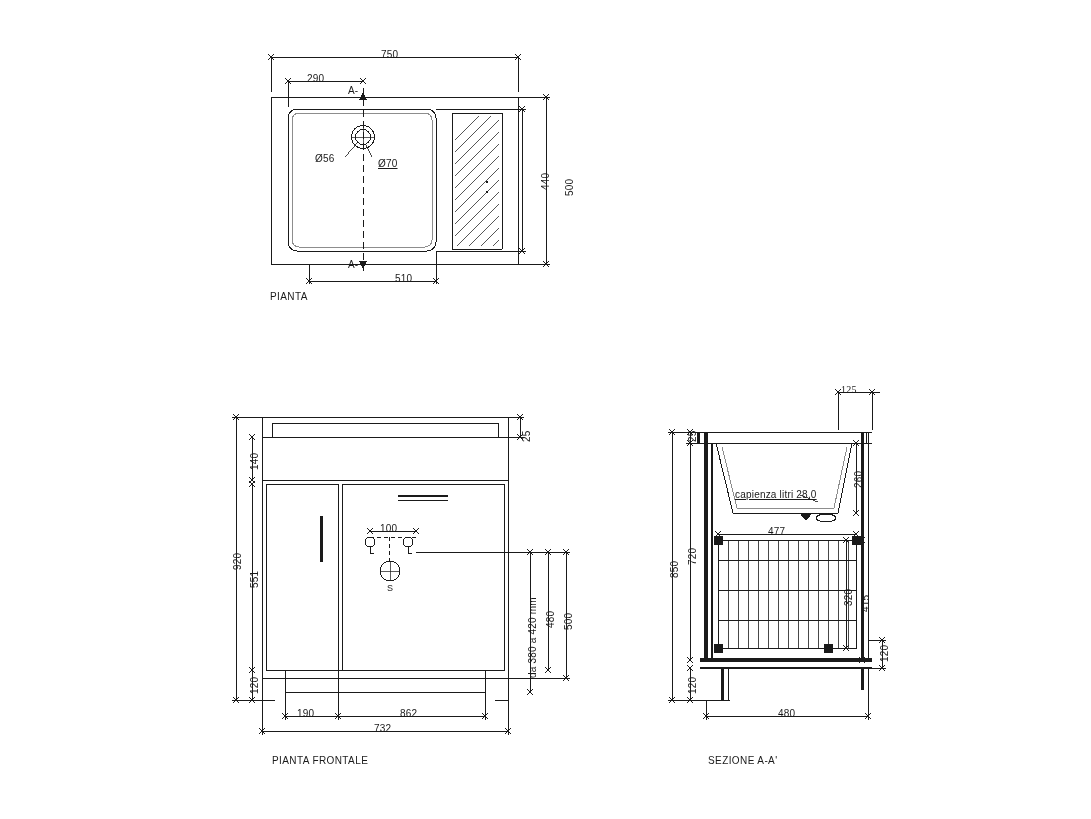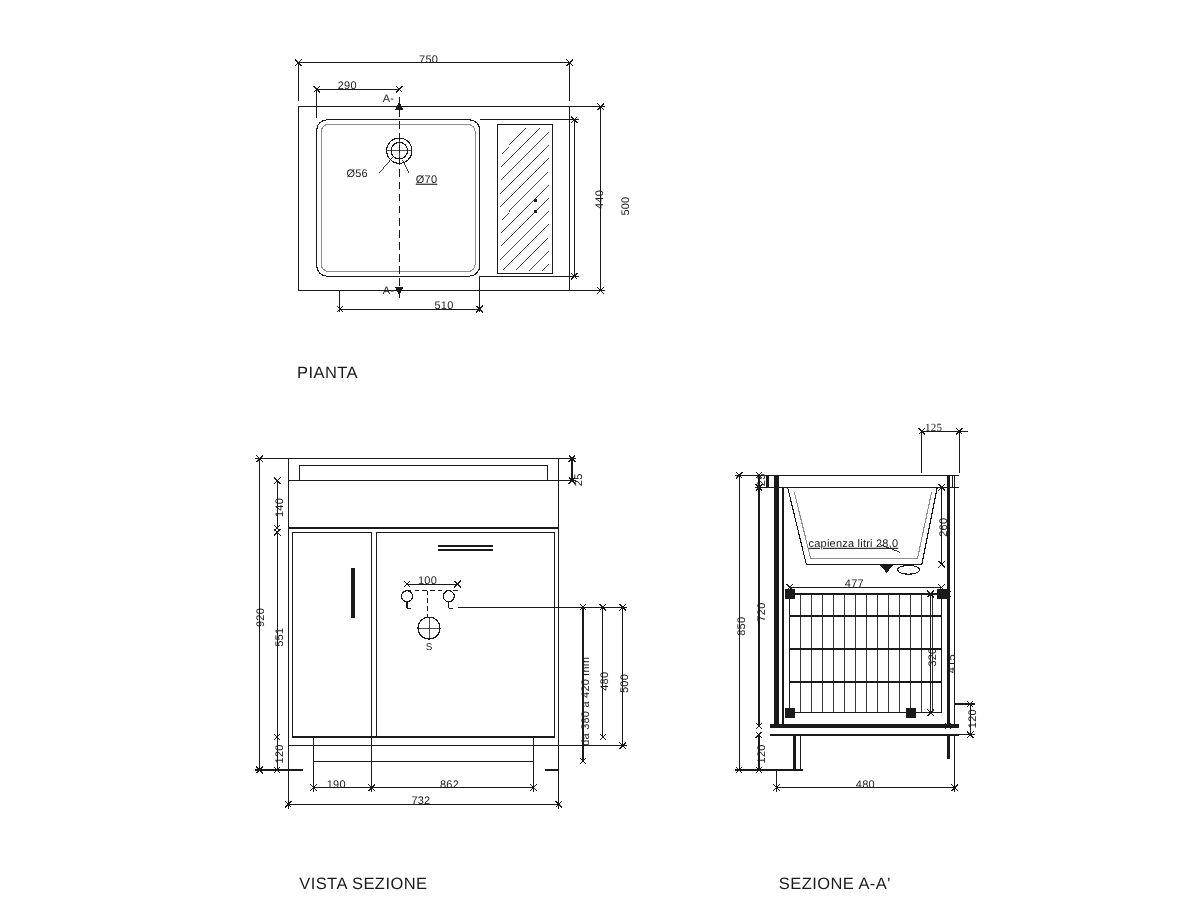--- a/index.html
+++ b/index.html
@@ -20,25 +20,24 @@
   }
   .lbl {
     position: absolute;
     font-size: 10px;
     color: #1a1a1a;
     white-space: nowrap;
     letter-spacing: 0.2px;
   }
   .caption {
     position: absolute;
-    font-size: 15px;
+    font-size: 10px;
     color: #1a1a1a;
     letter-spacing: 0.4px;
     white-space: nowrap;
-    margin-top: 40px;
   }
   .rot {
     transform-origin: 0 0;
     transform: rotate(-90deg);
   }
   svg.overlay {
     position: absolute;
     left: 0;
     top: 0;
     width: 1091px;
@@ -439,21 +438,21 @@
   <div class="lbl rot" style="left:249px; top:694px;">120</div>
   <div class="lbl rot" style="left:521px; top:442px;">25</div>
   <div class="lbl rot" style="left:563px; top:630px;">500</div>
   <div class="lbl rot" style="left:545px; top:628px;">480</div>
   <div class="lbl rot" style="left:527px; top:678px;">da 380 a 420 mm</div>
   <div class="lbl" style="left:380px; top:523px;">100</div>
   <div class="lbl" style="left:387px; top:583px; font-size:9px;">S</div>
   <div class="lbl" style="left:297px; top:708px;">190</div>
   <div class="lbl" style="left:400px; top:708px;">862</div>
   <div class="lbl" style="left:374px; top:723px;">732</div>
-  <div class="caption" style="left:272px; top:755px;">VISTA SEZIONE</div>
+  <div class="caption" style="left:272px; top:755px;">PIANTA FRONTALE</div>
 
   <div class="lbl" style="left:841px; top:384px;font-family:Liberation Serif, serif;">125</div>
   <div class="lbl rot" style="left:687px; top:442px;">25</div>
   <div class="lbl rot" style="left:853px; top:488px;">260</div>
   <div class="lbl rot" style="left:687px; top:565px;">720</div>
   <div class="lbl rot" style="left:669px; top:578px;">850</div>
   <div class="lbl rot" style="left:687px; top:694px;">120</div>
   <div class="lbl" style="left:768px; top:526px;">477</div>
   <div class="lbl rot" style="left:843px; top:606px;">320</div>
   <div class="lbl rot" style="left:860px; top:612px;">415</div>

